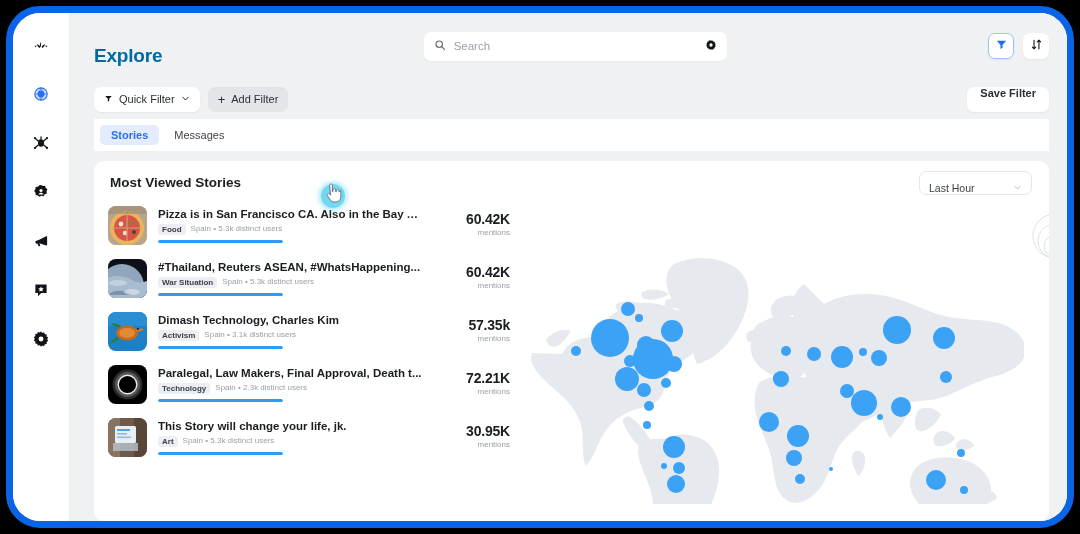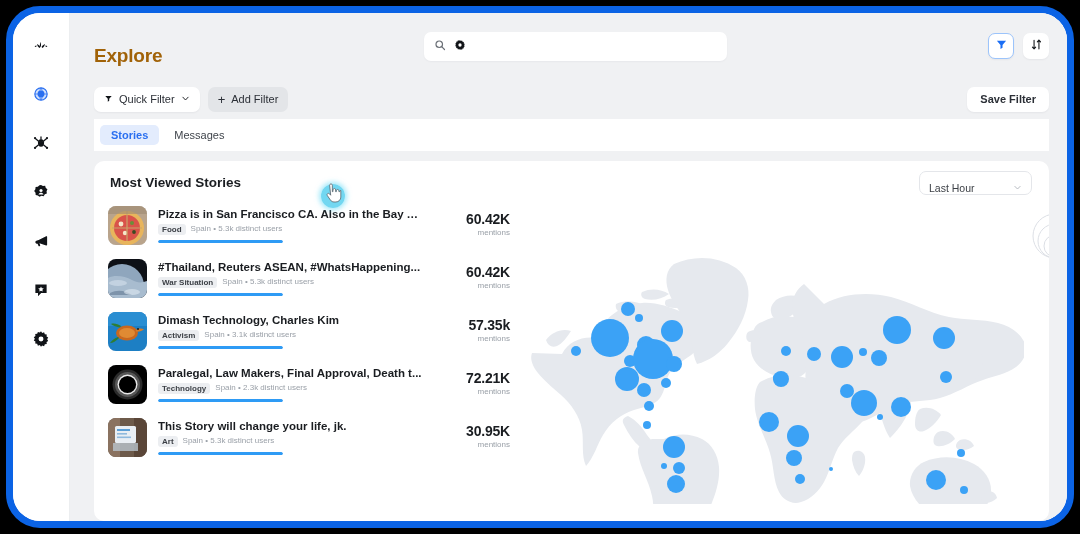--- a/index.html
+++ b/index.html
@@ -63,21 +63,21 @@
     height: 66px;
     background: #f0f1f3;
     display: flex;
     align-items: center;
     padding: 0 18px 0 24px;
     flex-shrink: 0;
   }
   .page-title {
     font-size: 19px;
     font-weight: bold;
-    color: #a16207;
+    color: #0369a1;
     letter-spacing: -0.2px;
     margin-top: 19px;
   }
   .search-wrap {
     flex: 1;
     display: flex;
     justify-content: center;
   }
   .search-box {
     width: 303px; height: 29px;
@@ -132,21 +132,21 @@
     box-shadow: 0 1px 2px rgba(16,24,40,.05);
     white-space: nowrap;
   }
   .pill.pressed { background: #e3e5e8; box-shadow: none; }
   .pill .plus { font-size: 13px; line-height: 1; color: #2b2f36; }
   .save-btn {
     margin-left: auto;
     height: 25px;
     background: #ffffff;
     border-radius: 7px;
-    display: flex; align-items: center; justify-content: center;
+    display: flex; justify-content: center;
     padding: 0 13px;
     font-size: 11px;
     font-weight: bold;
     color: #2b2f36;
     cursor: pointer;
     box-shadow: 0 1px 2px rgba(16,24,40,.05);
   }
 
   
   .click-indicator {
@@ -398,20 +398,21 @@
       <header class="header">
         <div class="page-title">Explore</div>
         <div class="search-wrap">
           <div class="search-box">
             <span>
               <svg width="12" height="12" viewBox="0 0 24 24" fill="none" stroke="#6b7077" stroke-width="2.4">
                 <circle cx="10.5" cy="10.5" r="6.5"></circle>
                   <path d="M15.4 15.4 21 21" stroke-linecap="round"></path>
               </svg>
             </span>
+            <input class="search-input" value="" placeholder="Search" style="">
             <span>
               <svg width="12" height="12" viewBox="0 0 24 24" fill="#111418">
                 <path d="M12 1.8l1.6 2.1 2.5-.8 1 2.5 2.6.4-.3 2.6 2.2 1.5-1.4 2.2 1.4 2.2-2.2 1.5.3 2.6-2.6.4-1 2.5-2.5-.8L12 22.2l-1.6-2.1-2.5.8-1-2.5-2.6-.4.3-2.6-2.2-1.5 1.4-2.2-1.4-2.2 2.2-1.5-.3-2.6 2.6-.4 1-2.5 2.5.8z"></path>
                 <circle cx="12" cy="12" r="3.3" fill="#ffffff"></circle>
               </svg>
             </span>
           </div>
         </div>
         <div class="hdr-actions">
           <div class="icon-btn active">

